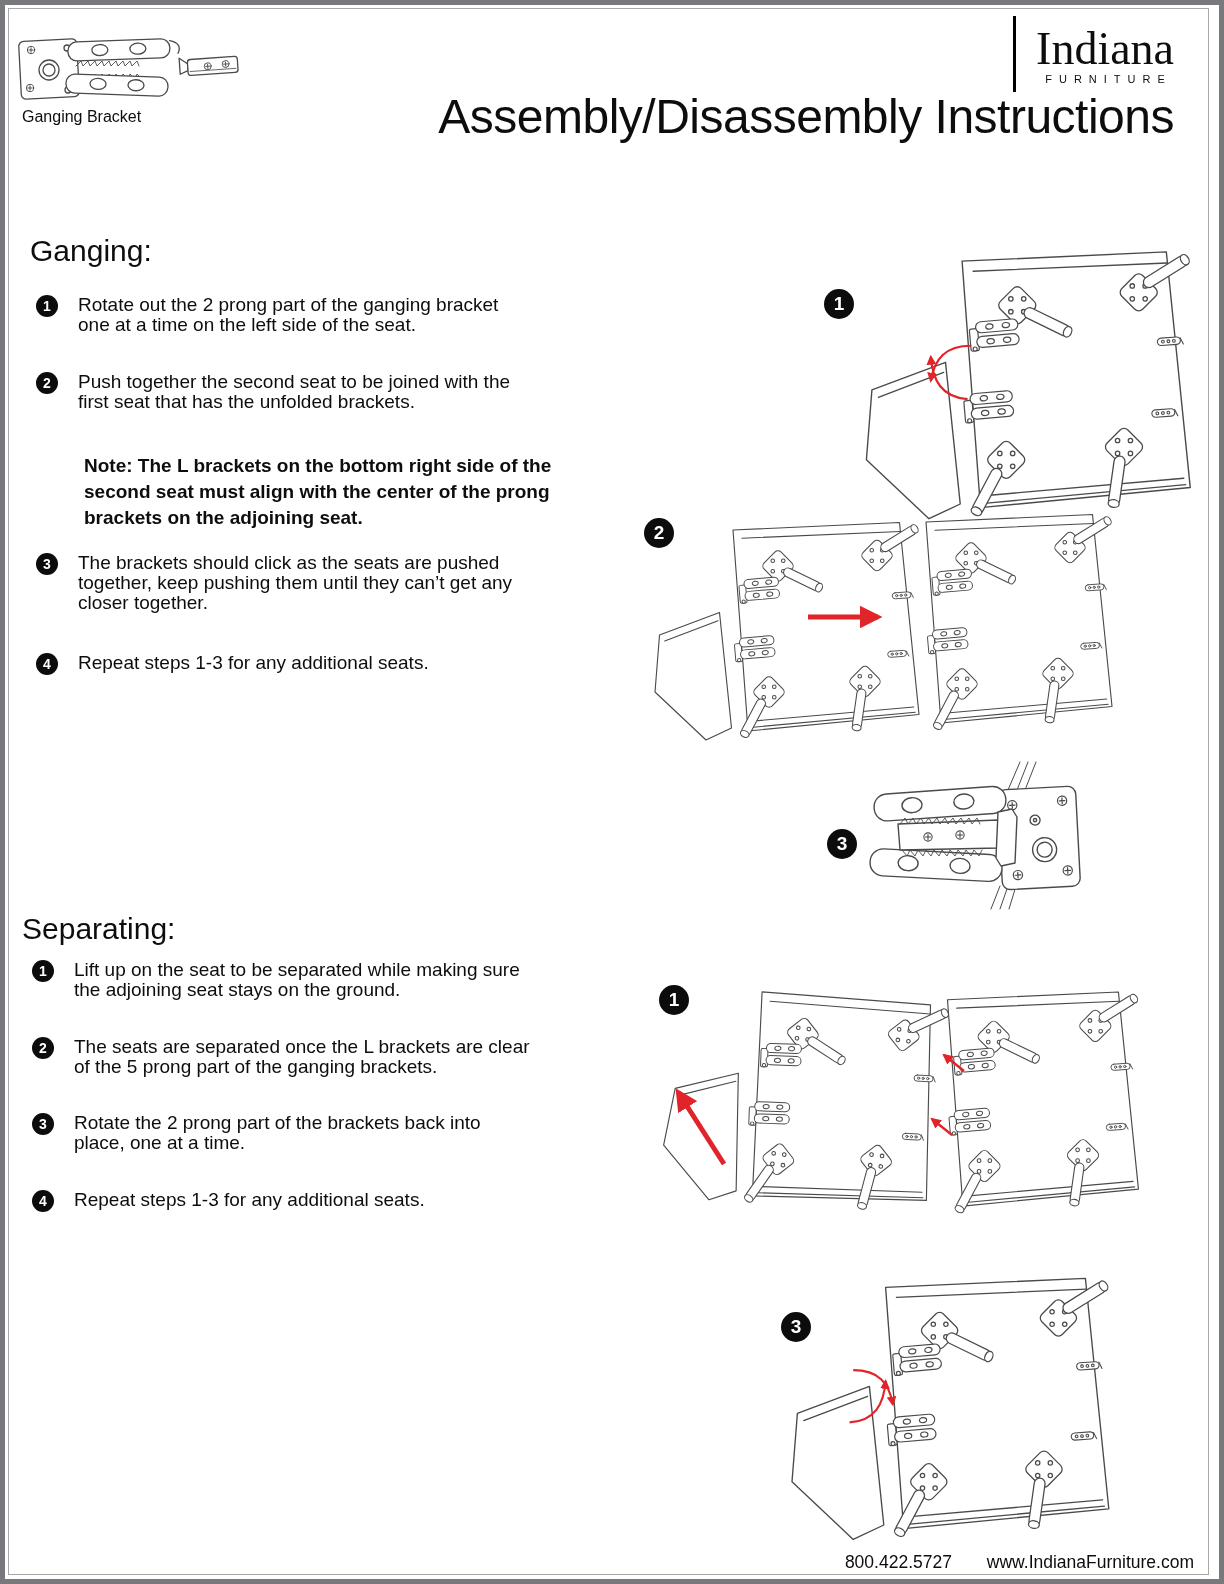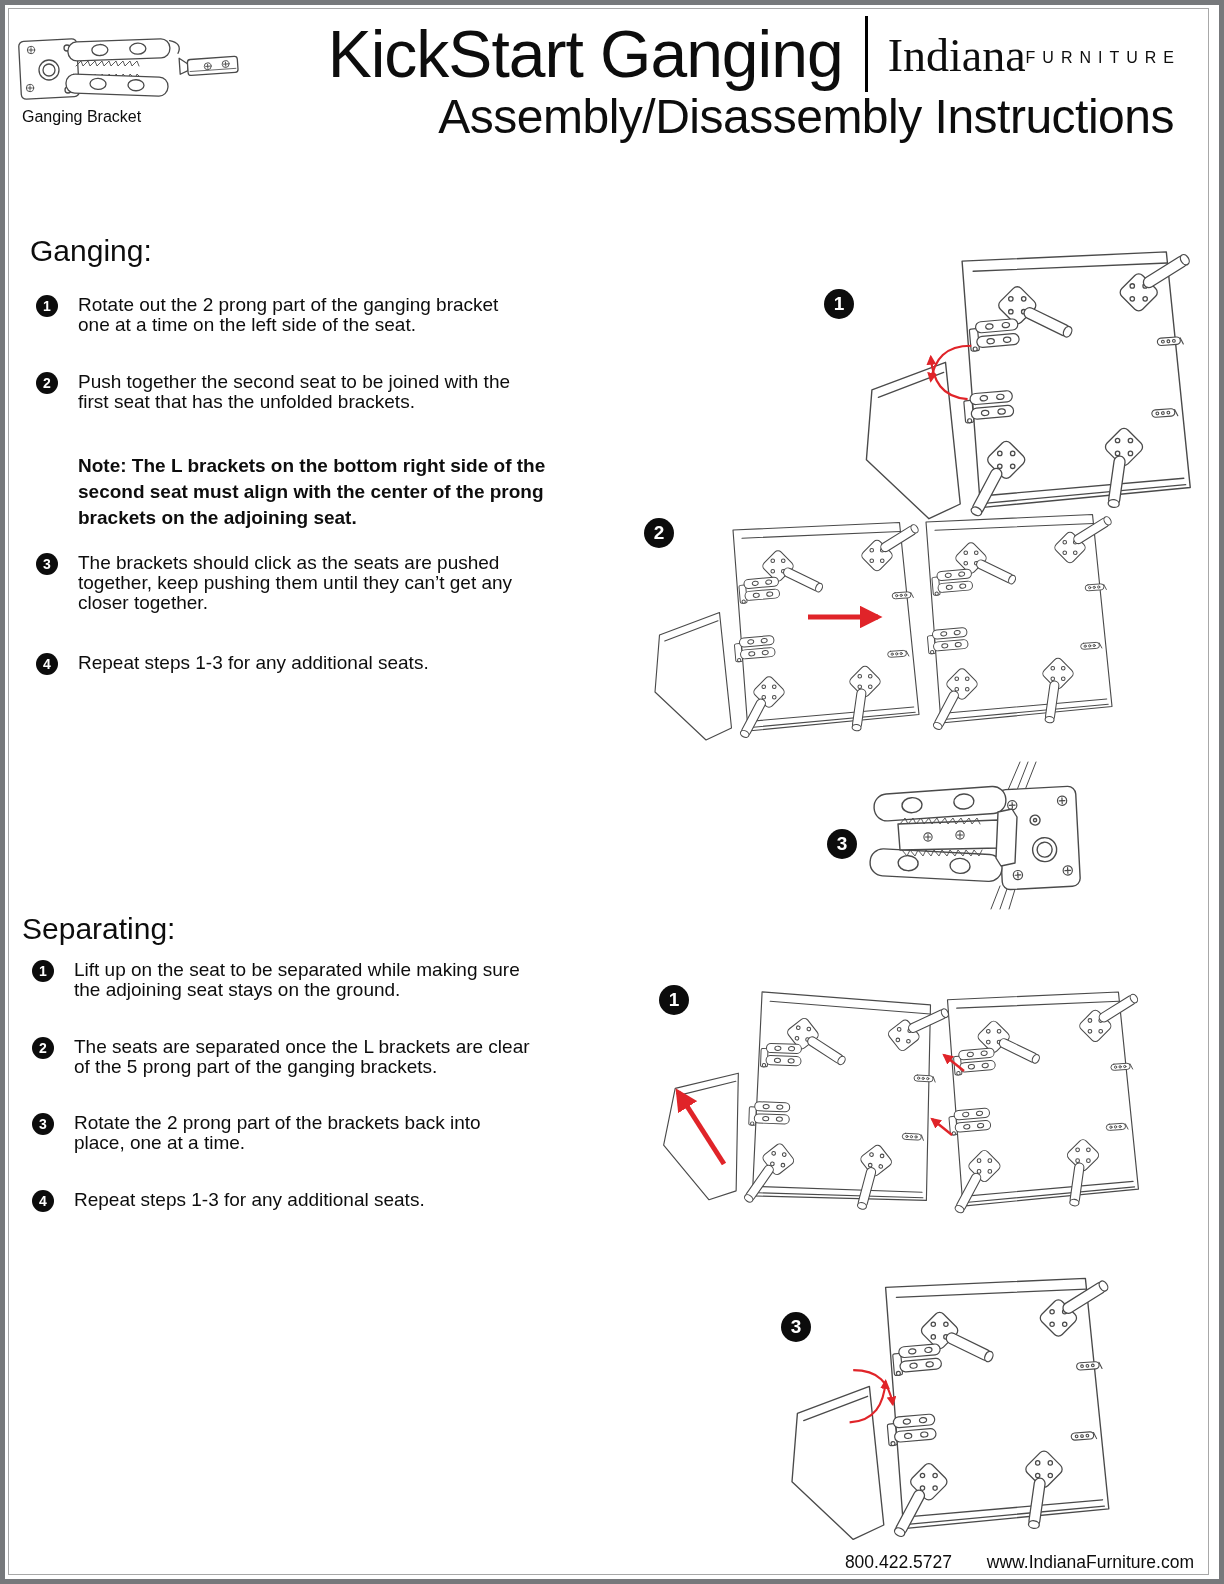--- a/index.html
+++ b/index.html
@@ -6,36 +6,36 @@
   .canvas{position:relative;width:1224px;height:1584px;background:#ffffff;
           font-family:"Liberation Sans",sans-serif;color:#0d0d0d;overflow:hidden;}
   .outer-frame{position:absolute;inset:0;border:5px solid #77797c;z-index:60;pointer-events:none;}
   .inner-frame{position:absolute;left:8px;top:8px;right:15px;bottom:9px;border:1px solid #a8a8a8;z-index:59;pointer-events:none;}
 
   
   .header{position:absolute;top:16px;right:50px;display:flex;flex-direction:column;align-items:flex-end;}
   .title-row{display:flex;align-items:center;}
   .title{font-size:66px;line-height:1.1;letter-spacing:-1px;}
   .title-divider{width:3px;height:76px;background:#000;margin:0 20px 0 22px;}
-  .brand{display:flex;flex-direction:row;align-items:center;margin-top:4px;justify-content:center;}
+  .brand{display:flex;flex-direction:column;align-items:center;margin-top:4px;justify-content:center;}
   .brand-name{font-family:"Liberation Serif",serif;font-size:46px;line-height:0.95;}
-  .brand-sub{font-size:16px;letter-spacing:7px;margin-top:3px;margin-right:-7px;}
+  .brand-sub{font-size:11px;letter-spacing:7px;margin-top:3px;margin-right:-7px;}
   .subtitle{font-size:48px;line-height:1.05;letter-spacing:-0.5px;}
 
   
   .bracket-caption{position:absolute;left:22px;top:108px;font-size:16px;}
 
   
   .section-heading{position:absolute;font-size:30px;}
   .step{position:absolute;width:498px;}
   .step-marker{position:absolute;left:0;top:0;width:22px;height:22px;border-radius:50%;
                background:#0c0c0c;color:#fff;font-size:14px;font-weight:bold;
                display:flex;align-items:center;justify-content:center;}
   .step-text{display:block;margin-left:42px;font-size:19px;line-height:20px;}
-  .note{position:absolute;left:78px;top:453px;width:496px;font-size:19px;line-height:26px;font-weight:bold;}
+  .note{position:absolute;left:84px;top:453px;width:496px;font-size:19px;line-height:26px;font-weight:bold;}
 
   
   .fig{position:absolute;}
   .fig-num{position:absolute;width:30px;height:30px;border-radius:50%;background:#0c0c0c;color:#fff;
            font-size:19px;font-weight:bold;display:flex;align-items:center;justify-content:center;z-index:5;}
   svg{overflow:visible;}
 
   
   .footer{position:absolute;right:30px;bottom:11px;font-size:17.5px;}
   .footer span + span{margin-left:30px;}
@@ -134,21 +134,20 @@
         <path d="M178,40 h46" fill="none" stroke-width="0.8"></path>
         <use href="#screw" transform="translate(196,36) scale(0.75)"></use>
         <use href="#screw" transform="translate(214,35) scale(0.75)"></use>
       </g>
     </g>
   </svg>
   <div class="bracket-caption">Ganging Bracket</div>
 
   <div class="header">
     <div class="title-row">
-      <div class="title">KickStart Ganging</div>
       <div class="title-divider"></div>
       <div class="brand">
         <div class="brand-name">Indiana</div>
         <div class="brand-sub">FURNITURE</div>
       </div>
     </div>
     <div class="subtitle">Assembly/Disassembly Instructions</div>
   </div>
 
   <div class="section-heading" style="left:30px;top:234px">Ganging:</div>

